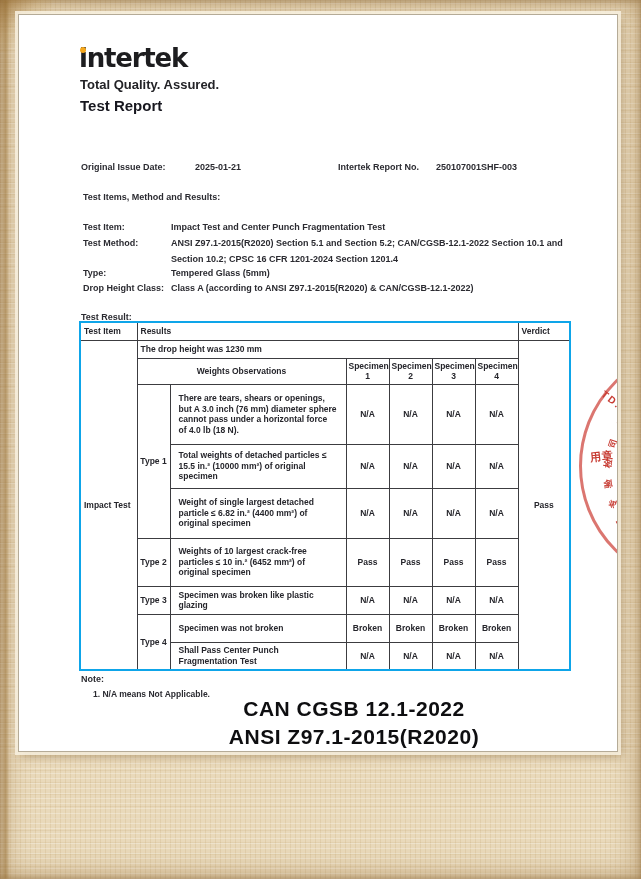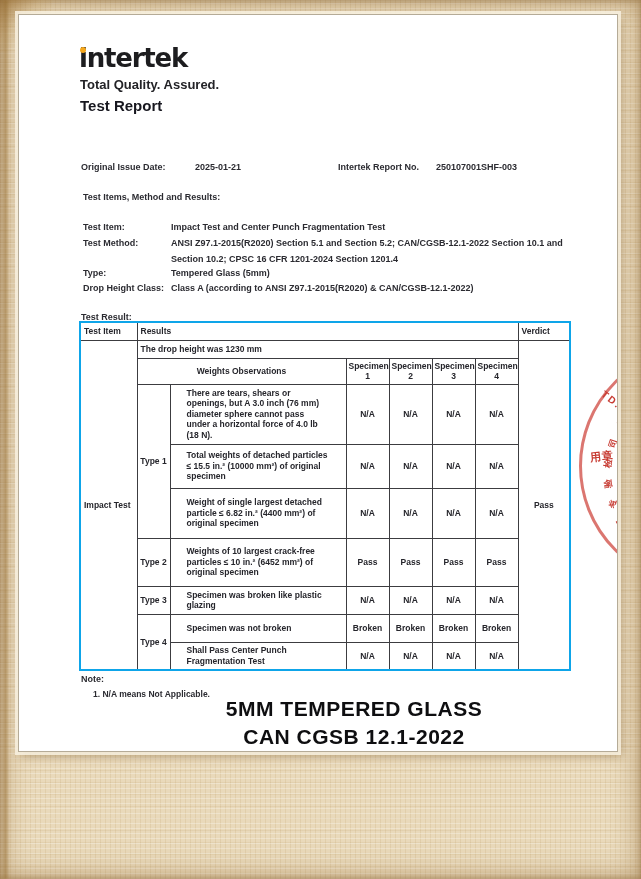--- a/index.html
+++ b/index.html
@@ -51,21 +51,21 @@
   .rtable {
     border-collapse:collapse; table-layout:fixed; width:490px;
     border:2px solid #0ea5e9;
   }
   .rtable td {
     border:1px solid #3c3c40; font-size:8.5px; font-weight:bold; line-height:10.5px;
     color:#26262c; text-align:center; vertical-align:middle; padding:1px 2px;
     overflow:hidden;
   }
   .rtable .left { text-align:left; padding-left:3px; }
-  .rtable .obs  { text-align:left; padding:2px 16px; }
+  .rtable .obs  { text-align:left; padding:2px 8px; }
   .spec-head span { display:block; }
 
   
   .big-text {
     font-size:21px; font-weight:bold; line-height:28px; color:#0e0e10;
     text-align:center; letter-spacing:0.5px;
   }
   .page-num { font-size:7px; font-weight:bold; text-align:center; color:#2a2a2e; }
 
   
@@ -211,21 +211,20 @@
         <td>N/A</td>
         <td>N/A</td>
       </tr>
     </tbody>
       </table>
 
     <div class="abs b9" style="left:62px; top:658px;">Note:</div>
     <div class="abs b8" style="left:62px; top:674px;">1. N/A means Not Applicable.</div>
 
     <div class="abs big-text" style="left:100px; top:680px; width:470px;">
-      <div>5MM TEMPERED GLASS</div>
       <div>CAN CGSB 12.1-2022</div>
       <div>ANSI Z97.1-2015(R2020)</div>
       <div>CPSC 16 CFR 1201-2024</div>
     </div>
 
     <div class="abs page-num" style="left:0px; top:807px; width:580px;">Page 4 of 5</div>
 
     <div class="stamp">
       <span class="rim">TD. SH</span>
       <span class="c" style="left:35px; top:68px;  transform:rotate(-60deg);">公</span>

